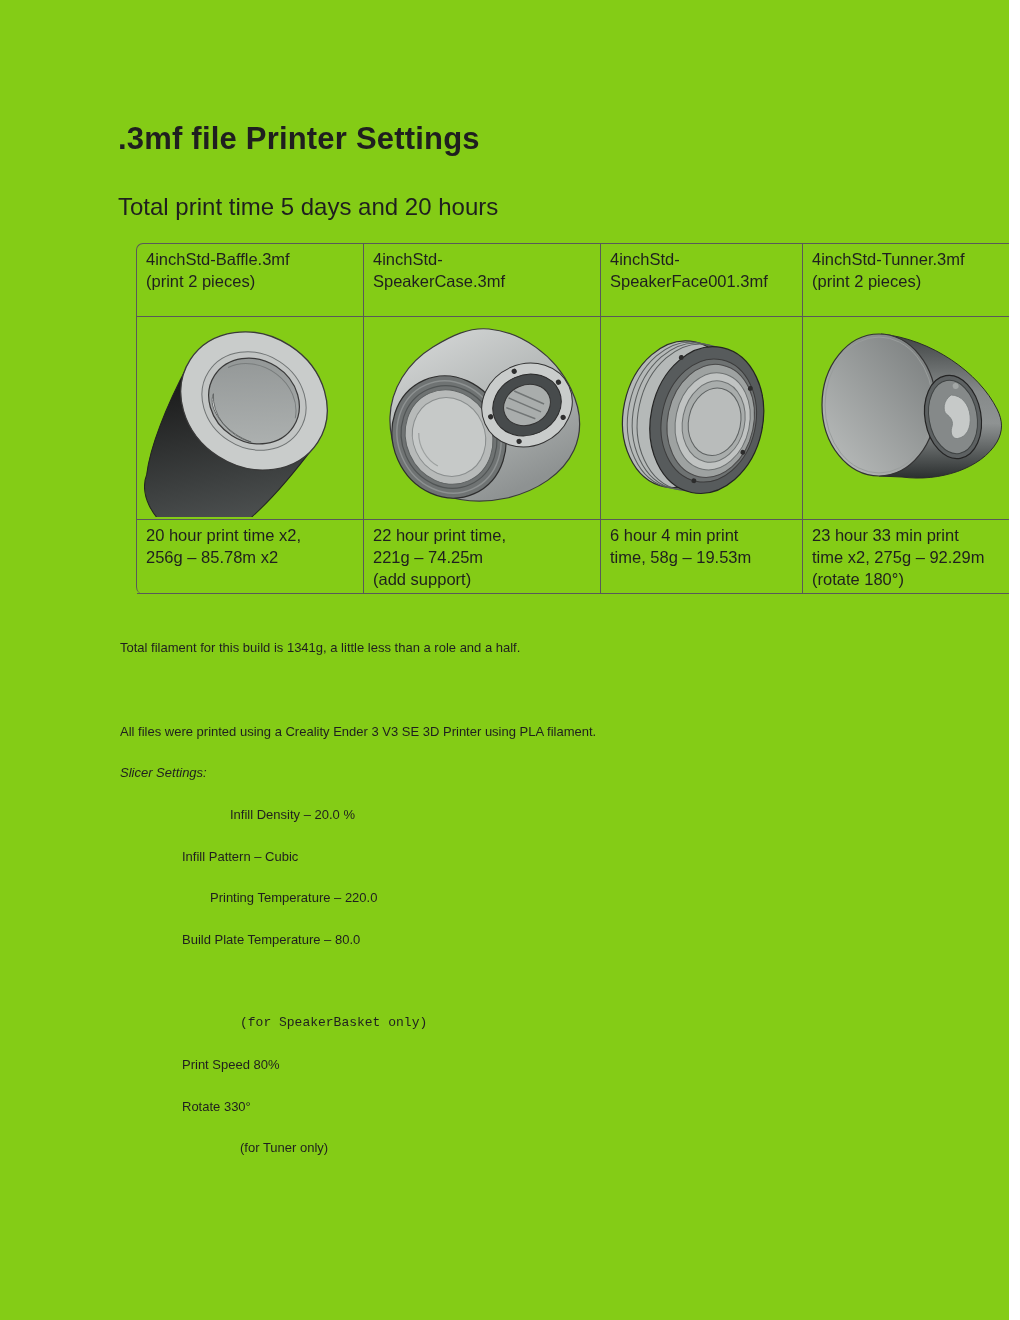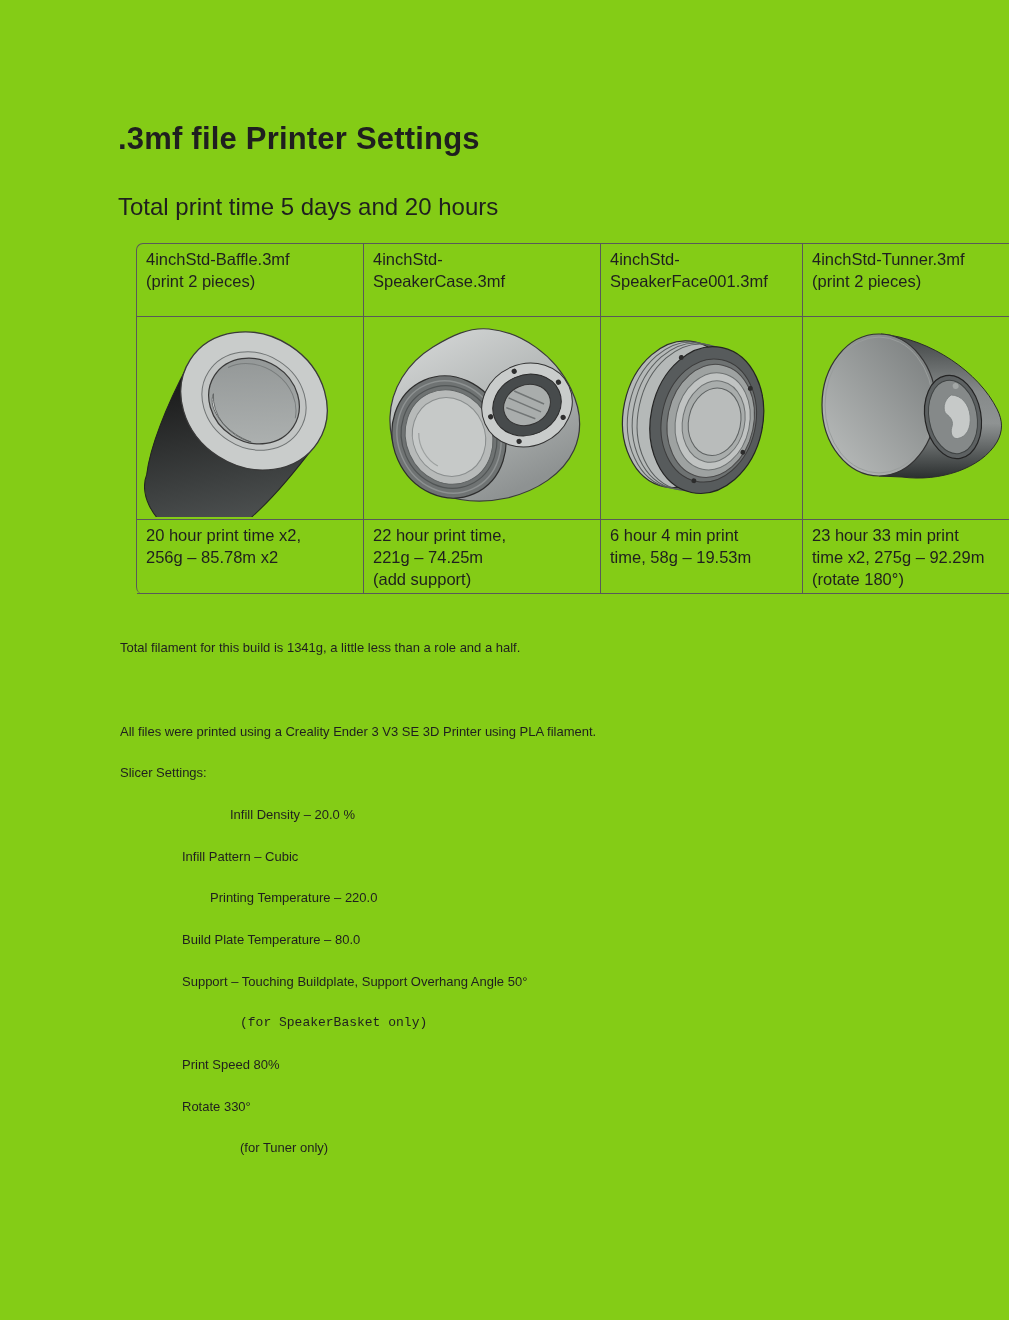--- a/index.html
+++ b/index.html
@@ -168,25 +168,24 @@
 (add support)</div>
     <div class="cell">6 hour 4 min print
 time, 58g – 19.53m</div>
     <div class="cell">23 hour 33 min print
 time x2, 275g – 92.29m
 (rotate 180°)</div>
   </div>
 
   <p class="para" style="left:120px;top:637px;">Total filament for this build is 1341g, a little less than a role and a half.</p>
   <p class="para" style="left:120px;top:721px;">All files were printed using a Creality Ender 3 V3 SE 3D Printer using PLA filament.</p>
-  <p class="para" style="left:120px;top:762px;">Slicer Settings:</p>
+  <p class="para" style="left:120px;top:762px;font-style:italic;">Slicer Settings:</p>
 
   <p class="para" style="left:182px;top:804px;margin-left:48px;">Infill Density – 20.0 %</p>
   <p class="para" style="left:182px;top:846px;">Infill Pattern – Cubic</p>
   <p class="para" style="left:182px;top:887px;margin-left:28px;">Printing Temperature – 220.0</p>
   <p class="para" style="left:182px;top:929px;">Build Plate Temperature – 80.0</p>
-  <p class="para" style="left:182px;top:971px;">Support – Touching Buildplate, Support Overhang Angle 50°</p>
   <p class="para" style="left:240px;top:1012px;font-family:Liberation Mono, monospace;">(for SpeakerBasket only)</p>
   <p class="para" style="left:182px;top:1054px;">Print Speed 80%</p>
   <p class="para" style="left:182px;top:1096px;">Rotate 330°</p>
   <p class="para" style="left:240px;top:1137px;">(for Tuner only)</p>
 
 </div>
 
 </body></html>

